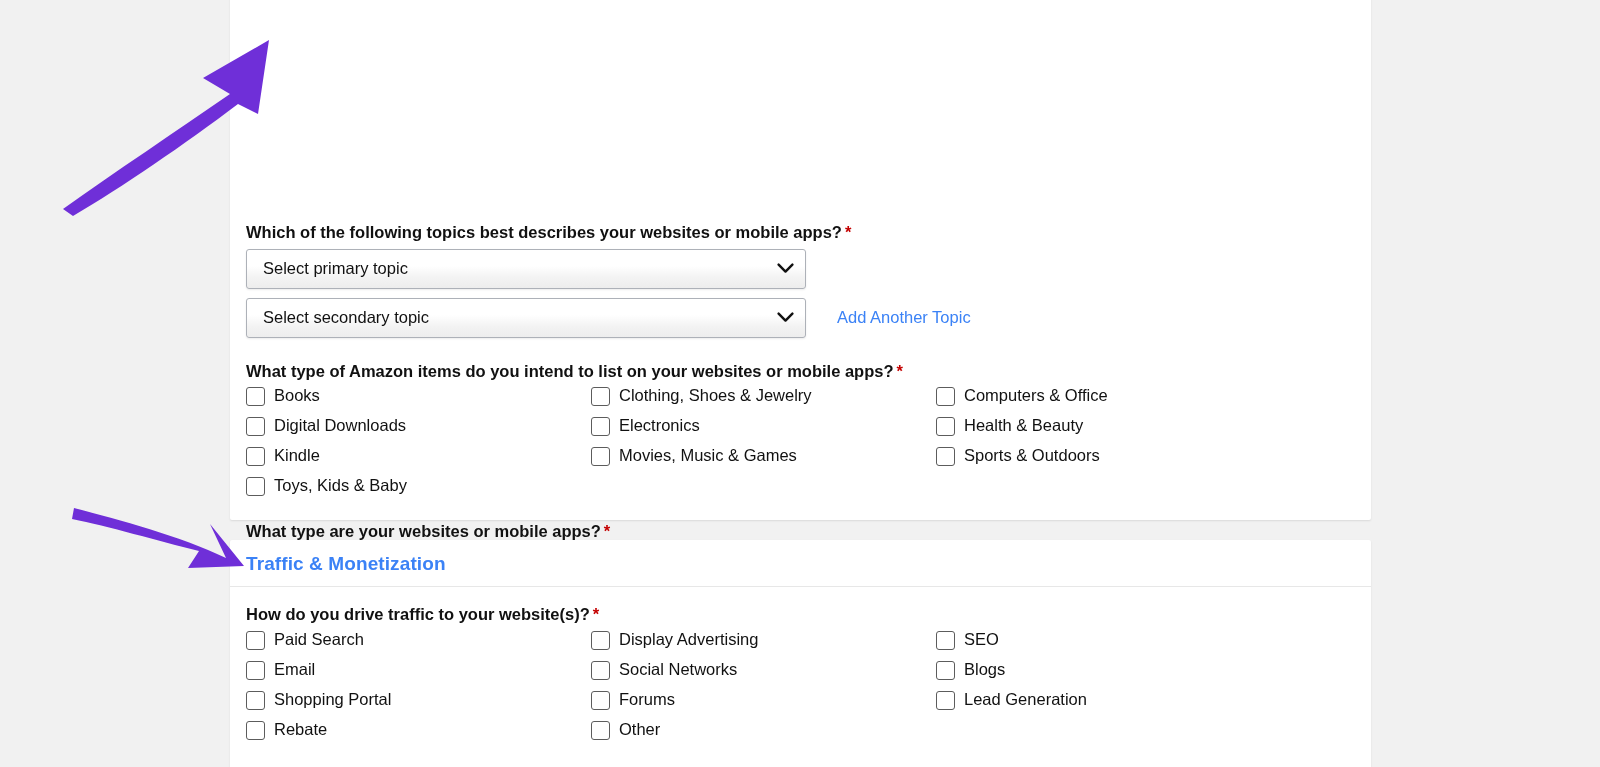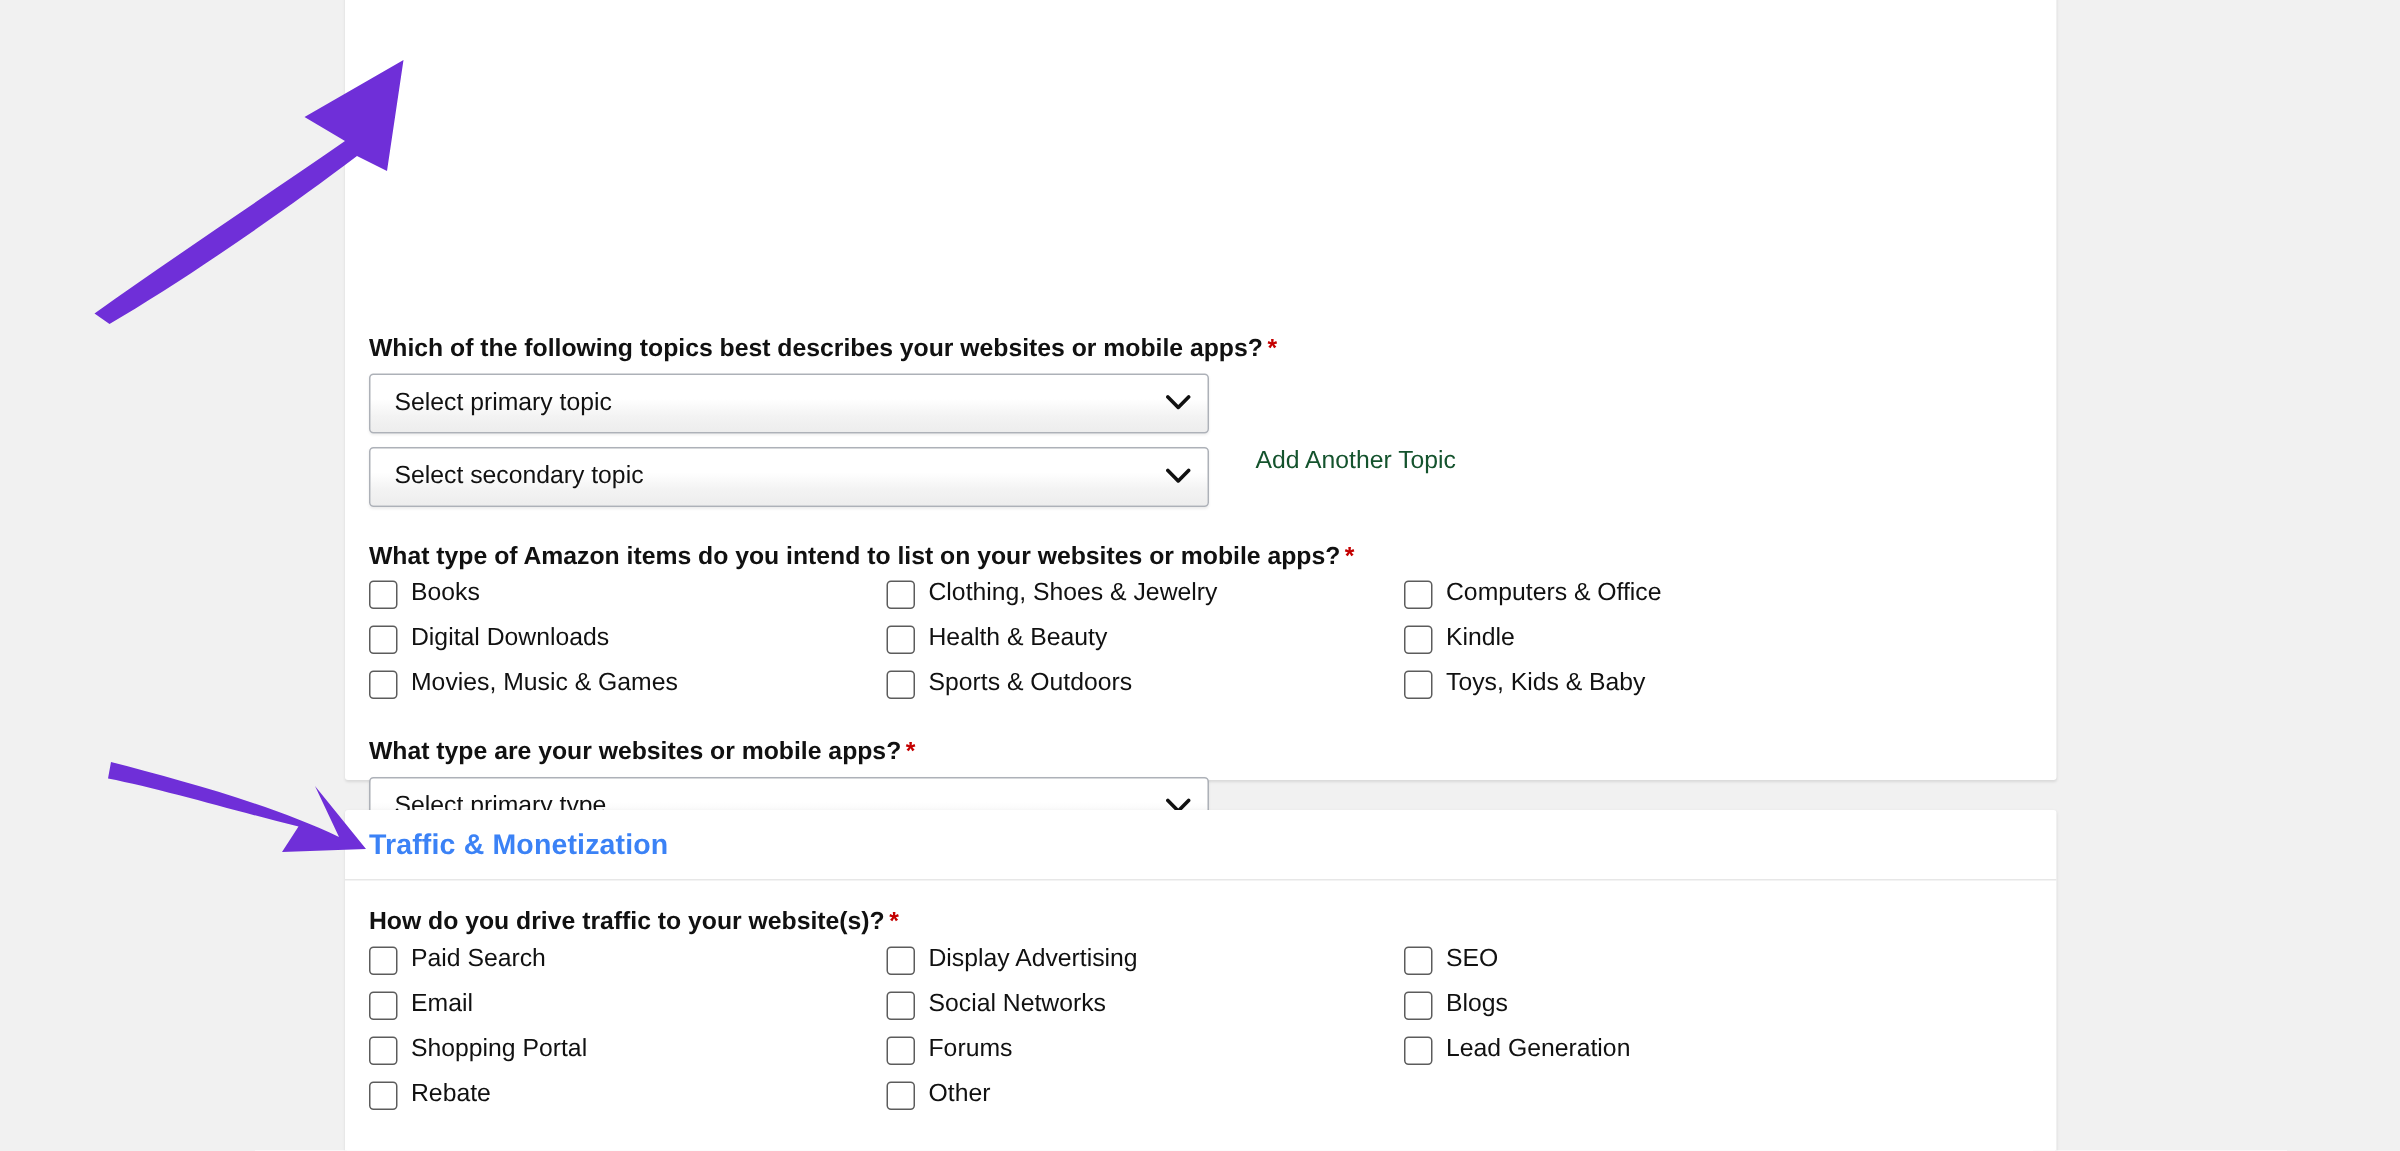--- a/index.html
+++ b/index.html
@@ -69,20 +69,21 @@
     white-space: nowrap;
   }
   .req {
     color: #c40000;
     font-weight: bold;
     margin-left: 3px;
   }
 
   .select-row {
     display: flex;
+    align-items: center;
     margin-bottom: 9px;
   }
 
   .dropdown {
     position: relative;
     width: 560px;
     height: 40px;
     box-sizing: border-box;
     border: 1px solid #adb1b8;
     border-radius: 3px;
@@ -102,21 +103,21 @@
   }
   .dropdown .chev {
     width: 40px;
     display: flex;
     align-items: center;
     justify-content: center;
   }
   .dropdown .chev svg { display: block; }
 
   .addlink {
-    color: #14532d;
+    color: #3b82f6;
     font-size: 16.5px;
     margin-left: 31px;
     cursor: pointer;
     white-space: nowrap;
   }
 
   
   .cbgrid {
     display: grid;
     grid-template-columns: 345px 345px 345px;
@@ -209,20 +210,24 @@
           <div class="cbitem">
             <span class="cbbox"></span>
             <span class="cblabel">Computers &amp; Office</span>
           </div>
           <div class="cbitem">
             <span class="cbbox"></span>
             <span class="cblabel">Digital Downloads</span>
           </div>
           <div class="cbitem">
             <span class="cbbox"></span>
+            <span class="cblabel">Electronics</span>
+          </div>
+          <div class="cbitem">
+            <span class="cbbox"></span>
             <span class="cblabel">Health &amp; Beauty</span>
           </div>
           <div class="cbitem">
             <span class="cbbox"></span>
             <span class="cblabel">Kindle</span>
           </div>
           <div class="cbitem">
             <span class="cbbox"></span>
             <span class="cblabel">Movies, Music &amp; Games</span>
           </div>

